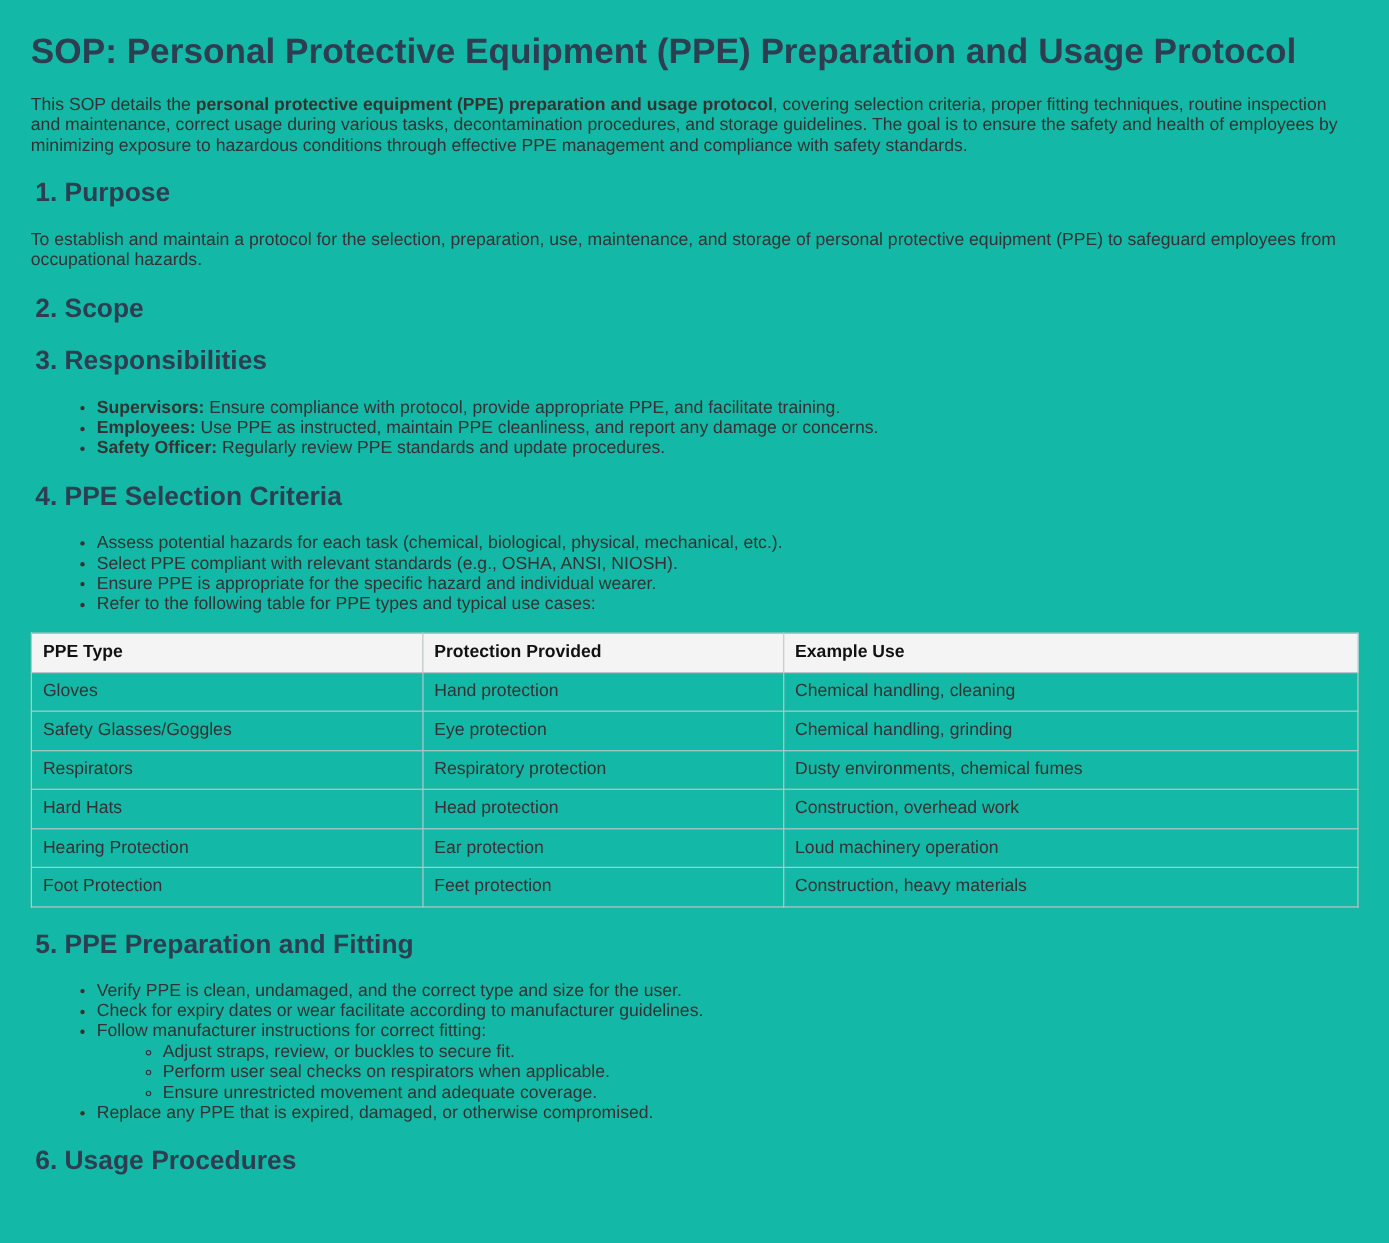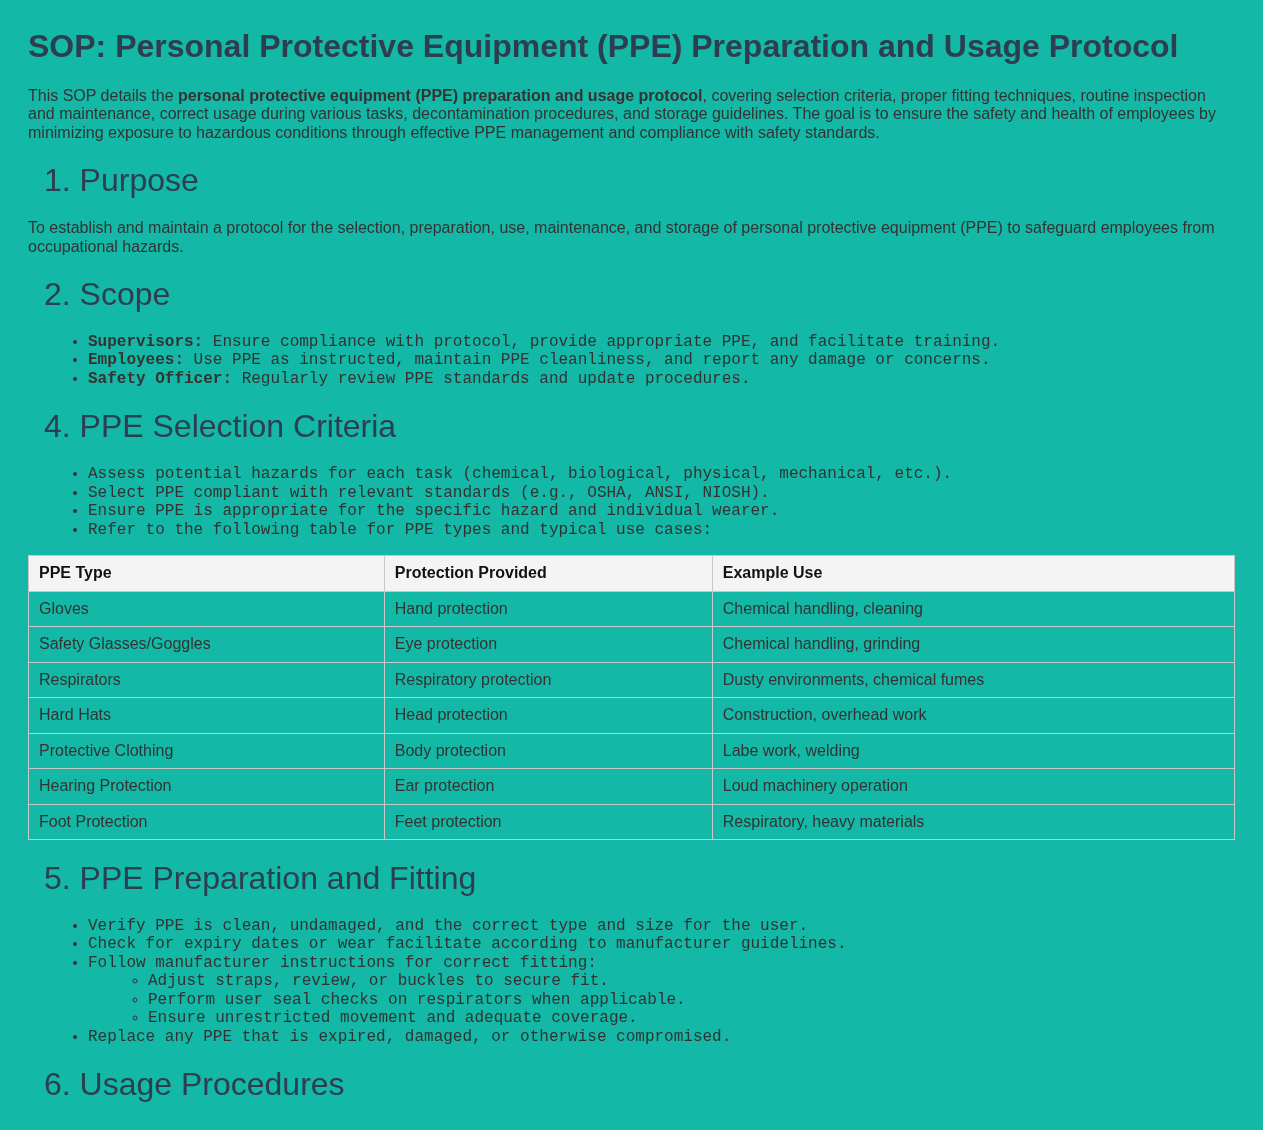--- a/index.html
+++ b/index.html
@@ -19,36 +19,35 @@
     font-size: 16px;
   }
   h1.doc-title {
     margin: 0 0 22px 0;
     font-size: 32px;
     line-height: 1.15;
     font-weight: bold;
     color: #2c3e50;
   }
   h2.section-heading {
-    margin: 20px 16px;
-    font-size: 32px;
+    margin: 20px 4px;
+    font-size: 24px;
     line-height: 1.15;
-    font-weight: normal;
+    font-weight: bold;
     color: #2c3e50;
   }
   p.body-text {
     margin: 0 0 16px 0;
     line-height: 18.5px;
     color: #333333;
   }
   ul.bullet-list {
     margin: 16px 0 16px 0;
     padding-left: 60px;
     list-style-type: disc;
-    font-family: Liberation Mono, monospace;
   }
   ul.bullet-list li {
     line-height: 18.5px;
   }
   ul.sub-bullet-list {
     margin: 0;
     padding-left: 60px;
     list-style-type: circle;
   }
   table.ppe-table {
@@ -83,20 +82,21 @@
 
   <h1 class="doc-title">SOP: Personal Protective Equipment (PPE) Preparation and Usage Protocol</h1>
 
   <p class="body-text"><span>This SOP details the </span><strong>personal protective equipment (PPE) preparation and usage protocol</strong><span>, covering selection criteria, proper fitting techniques, routine inspection and maintenance, correct usage during various tasks, decontamination procedures, and storage guidelines. The goal is to ensure the safety and health of employees by minimizing exposure to hazardous conditions through effective PPE management and compliance with safety standards.</span></p>
 
   <h2 class="section-heading">1. Purpose</h2>
   <p class="body-text">To establish and maintain a protocol for the selection, preparation, use, maintenance, and storage of personal protective equipment (PPE) to safeguard employees from occupational hazards.</p>
 
   <h2 class="section-heading">2. Scope</h2>
 
+  <h2 class="section-heading">3. Responsibilities</h2>
   <ul class="bullet-list">
     <li><strong>Supervisors:</strong><span> Ensure compliance with protocol, provide appropriate PPE, and facilitate training.</span></li>
     <li><strong>Employees:</strong><span> Use PPE as instructed, maintain PPE cleanliness, and report any damage or concerns.</span></li>
     <li><strong>Safety Officer:</strong><span> Regularly review PPE standards and update procedures.</span></li>
   </ul>
 
   <h2 class="section-heading">4. PPE Selection Criteria</h2>
   <ul class="bullet-list">
     <li>Assess potential hazards for each task (chemical, biological, physical, mechanical, etc.).</li>
     <li>Select PPE compliant with relevant standards (e.g., OSHA, ANSI, NIOSH).</li>
@@ -132,33 +132,28 @@
         <td>Respirators</td>
         <td>Respiratory protection</td>
         <td>Dusty environments, chemical fumes</td>
       </tr>
       <tr>
         <td>Hard Hats</td>
         <td>Head protection</td>
         <td>Construction, overhead work</td>
       </tr>
       <tr>
-        <td>Protective Clothing</td>
-        <td>Body protection</td>
-        <td>Labe work, welding</td>
-      </tr>
-      <tr>
         <td>Hearing Protection</td>
         <td>Ear protection</td>
         <td>Loud machinery operation</td>
       </tr>
       <tr>
         <td>Foot Protection</td>
         <td>Feet protection</td>
-        <td>Respiratory, heavy materials</td>
+        <td>Construction, heavy materials</td>
       </tr>
     </tbody>
   </table>
 
   <h2 class="section-heading">5. PPE Preparation and Fitting</h2>
   <ul class="bullet-list">
     <li>Verify PPE is clean, undamaged, and the correct type and size for the user.</li>
     <li>Check for expiry dates or wear facilitate according to manufacturer guidelines.</li>
     <li>
       <span>Follow manufacturer instructions for correct fitting:</span>

